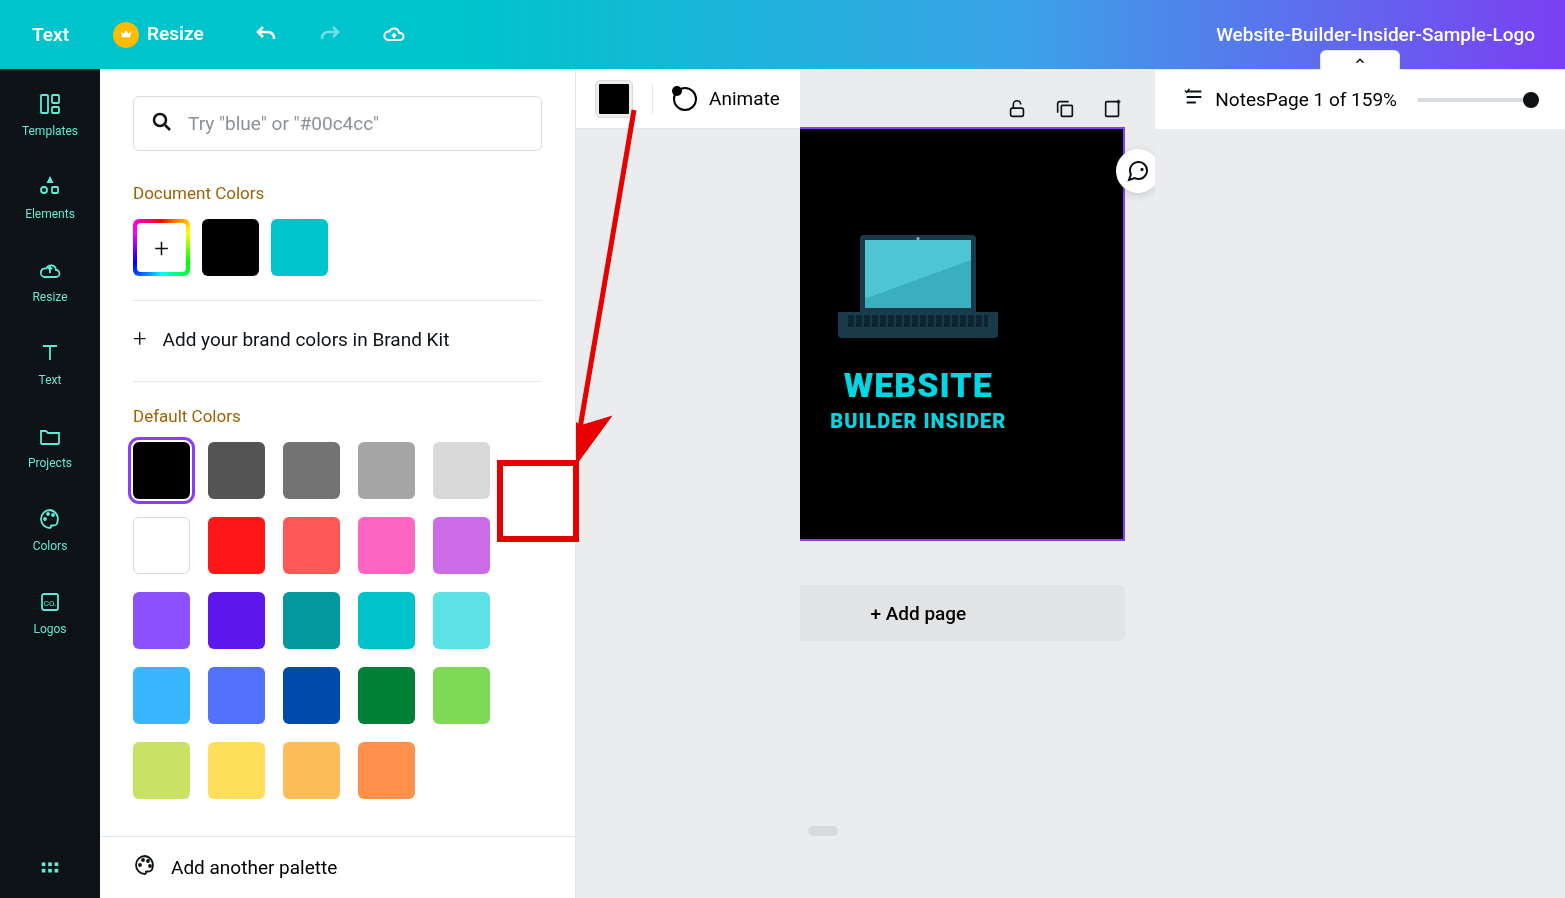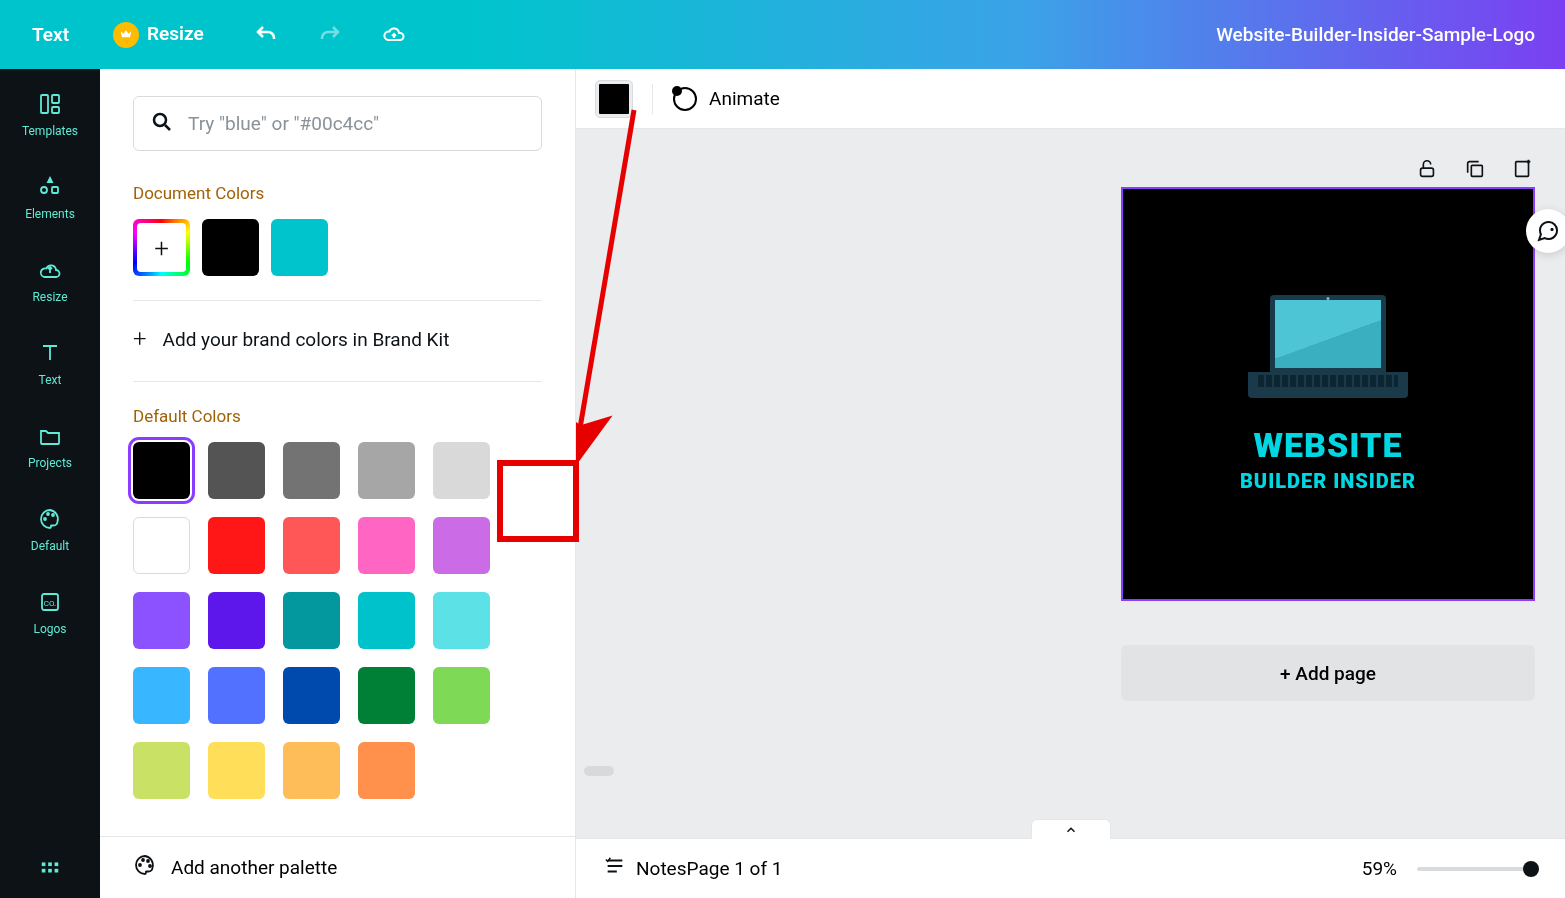--- a/index.html
+++ b/index.html
@@ -25,21 +25,21 @@
 .swatch.add-new { background: conic-gradient(#ff0000,#ffff00,#00ff00,#00ffff,#0000ff,#ff00ff,#ff0000); display:flex; align-items:center; justify-content:center; }
 .swatch.add-new::after { content:"+"; background:#fff; width:49px; height:49px; border-radius:4px; display:flex; align-items:center; justify-content:center; font-size:26px; font-weight:300; color:#0d1216; }
 .swatch.selected { outline: 3px solid #8b3dff; outline-offset: 2px; }
 .divider { height:1px; background:#e4e7ea; margin: 0 0 24px 0; }
 .brand-kit-row { display:flex; align-items:center; gap:16px; font-size:19px; color:#0d1216; margin-bottom:28px; cursor:pointer; }
 .plus-ic { font-size:24px; font-weight:300; }
 .default-grid { display:flex; gap:18px; flex-wrap:wrap; margin-bottom:18px; }
 .default-grid .swatch { width:57px; height:57px; }
 .highlight-box { position:absolute; border:6px solid #e60000; width:82px; height:82px; top:460px; left:497px; pointer-events:none; }
 .panel-footer { height:62px; border-top:1px solid #e4e7ea; display:flex; align-items:center; padding:0 33px; gap:14px; cursor:pointer; font-size:19px; }
-.canvas-area { flex:1; background:#ebecee; position:relative; display:flex; flex-direction:column; }
+.canvas-area { flex:1; background:#ebecee; position:relative; display:flex; flex-direction:row; }
 .context-bar { height:60px; background:#fff; display:flex; align-items:center; padding:0 20px; gap:20px; border-bottom:1px solid #e4e7ea; }
 .ctx-swatch { width:36px; height:36px; background:#000; border-radius:4px; border:3px solid #ebecee; outline:1px solid #d7dbde; cursor:pointer; }
 .ctx-div { width:1px; height:30px; background:#e4e7ea; }
 .animate-btn { display:flex; align-items:center; gap:12px; font-size:19px; cursor:pointer; }
 .anim-ic { width:24px; height:24px; border:2px solid #000; border-radius:50%; position:relative; }
 .anim-ic::after { content:""; position:absolute; width:10px; height:10px; background:#000; border-radius:50%; left:-3px; top:-3px; }
 .canvas-stage { flex:1; position:relative; overflow:hidden; }
 .stage-tools { position:absolute; top:28px; right:30px; display:flex; gap:24px; }
 .tool-ic { width:24px; height:24px; cursor:pointer; color:#0d1216; display:flex; align-items:center; justify-content:center; }
 .design-canvas { position:absolute; top:58px; right:30px; width:414px; height:414px; background:#000; border:2px solid #8b3dff; display:flex; flex-direction:column; align-items:center; justify-content:center; }
@@ -145,21 +145,21 @@
     </div>
     <div class="rail-item">
       <span class="rail-ic">
           <svg width="24" height="24" viewBox="0 0 24 24" fill="none" stroke="currentColor" stroke-width="1.8">
             <path d="M12 3a9 9 0 100 18c1 0 1-1 1-1.5s-.5-1 .5-1h2a4 4 0 004-4 9 9 0 00-7.5-11.5z"></path>
             <circle cx="7" cy="12" r="1" fill="currentColor"></circle>
             <circle cx="10" cy="7" r="1" fill="currentColor"></circle>
             <circle cx="15" cy="8" r="1" fill="currentColor"></circle>
           </svg>
         </span>
-      <span>Default</span>
+      <span>Colors</span>
     </div>
     <div class="rail-item">
       <span class="rail-ic">
           <svg width="24" height="24" viewBox="0 0 24 24" fill="none" stroke="currentColor" stroke-width="1.8">
             <rect x="4" y="4" width="16" height="16" rx="2"></rect>
             <text x="12" y="16" font-size="8" text-anchor="middle" fill="currentColor" stroke="none">CO.</text>
           </svg>
         </span>
       <span>Logos</span>
     </div>

